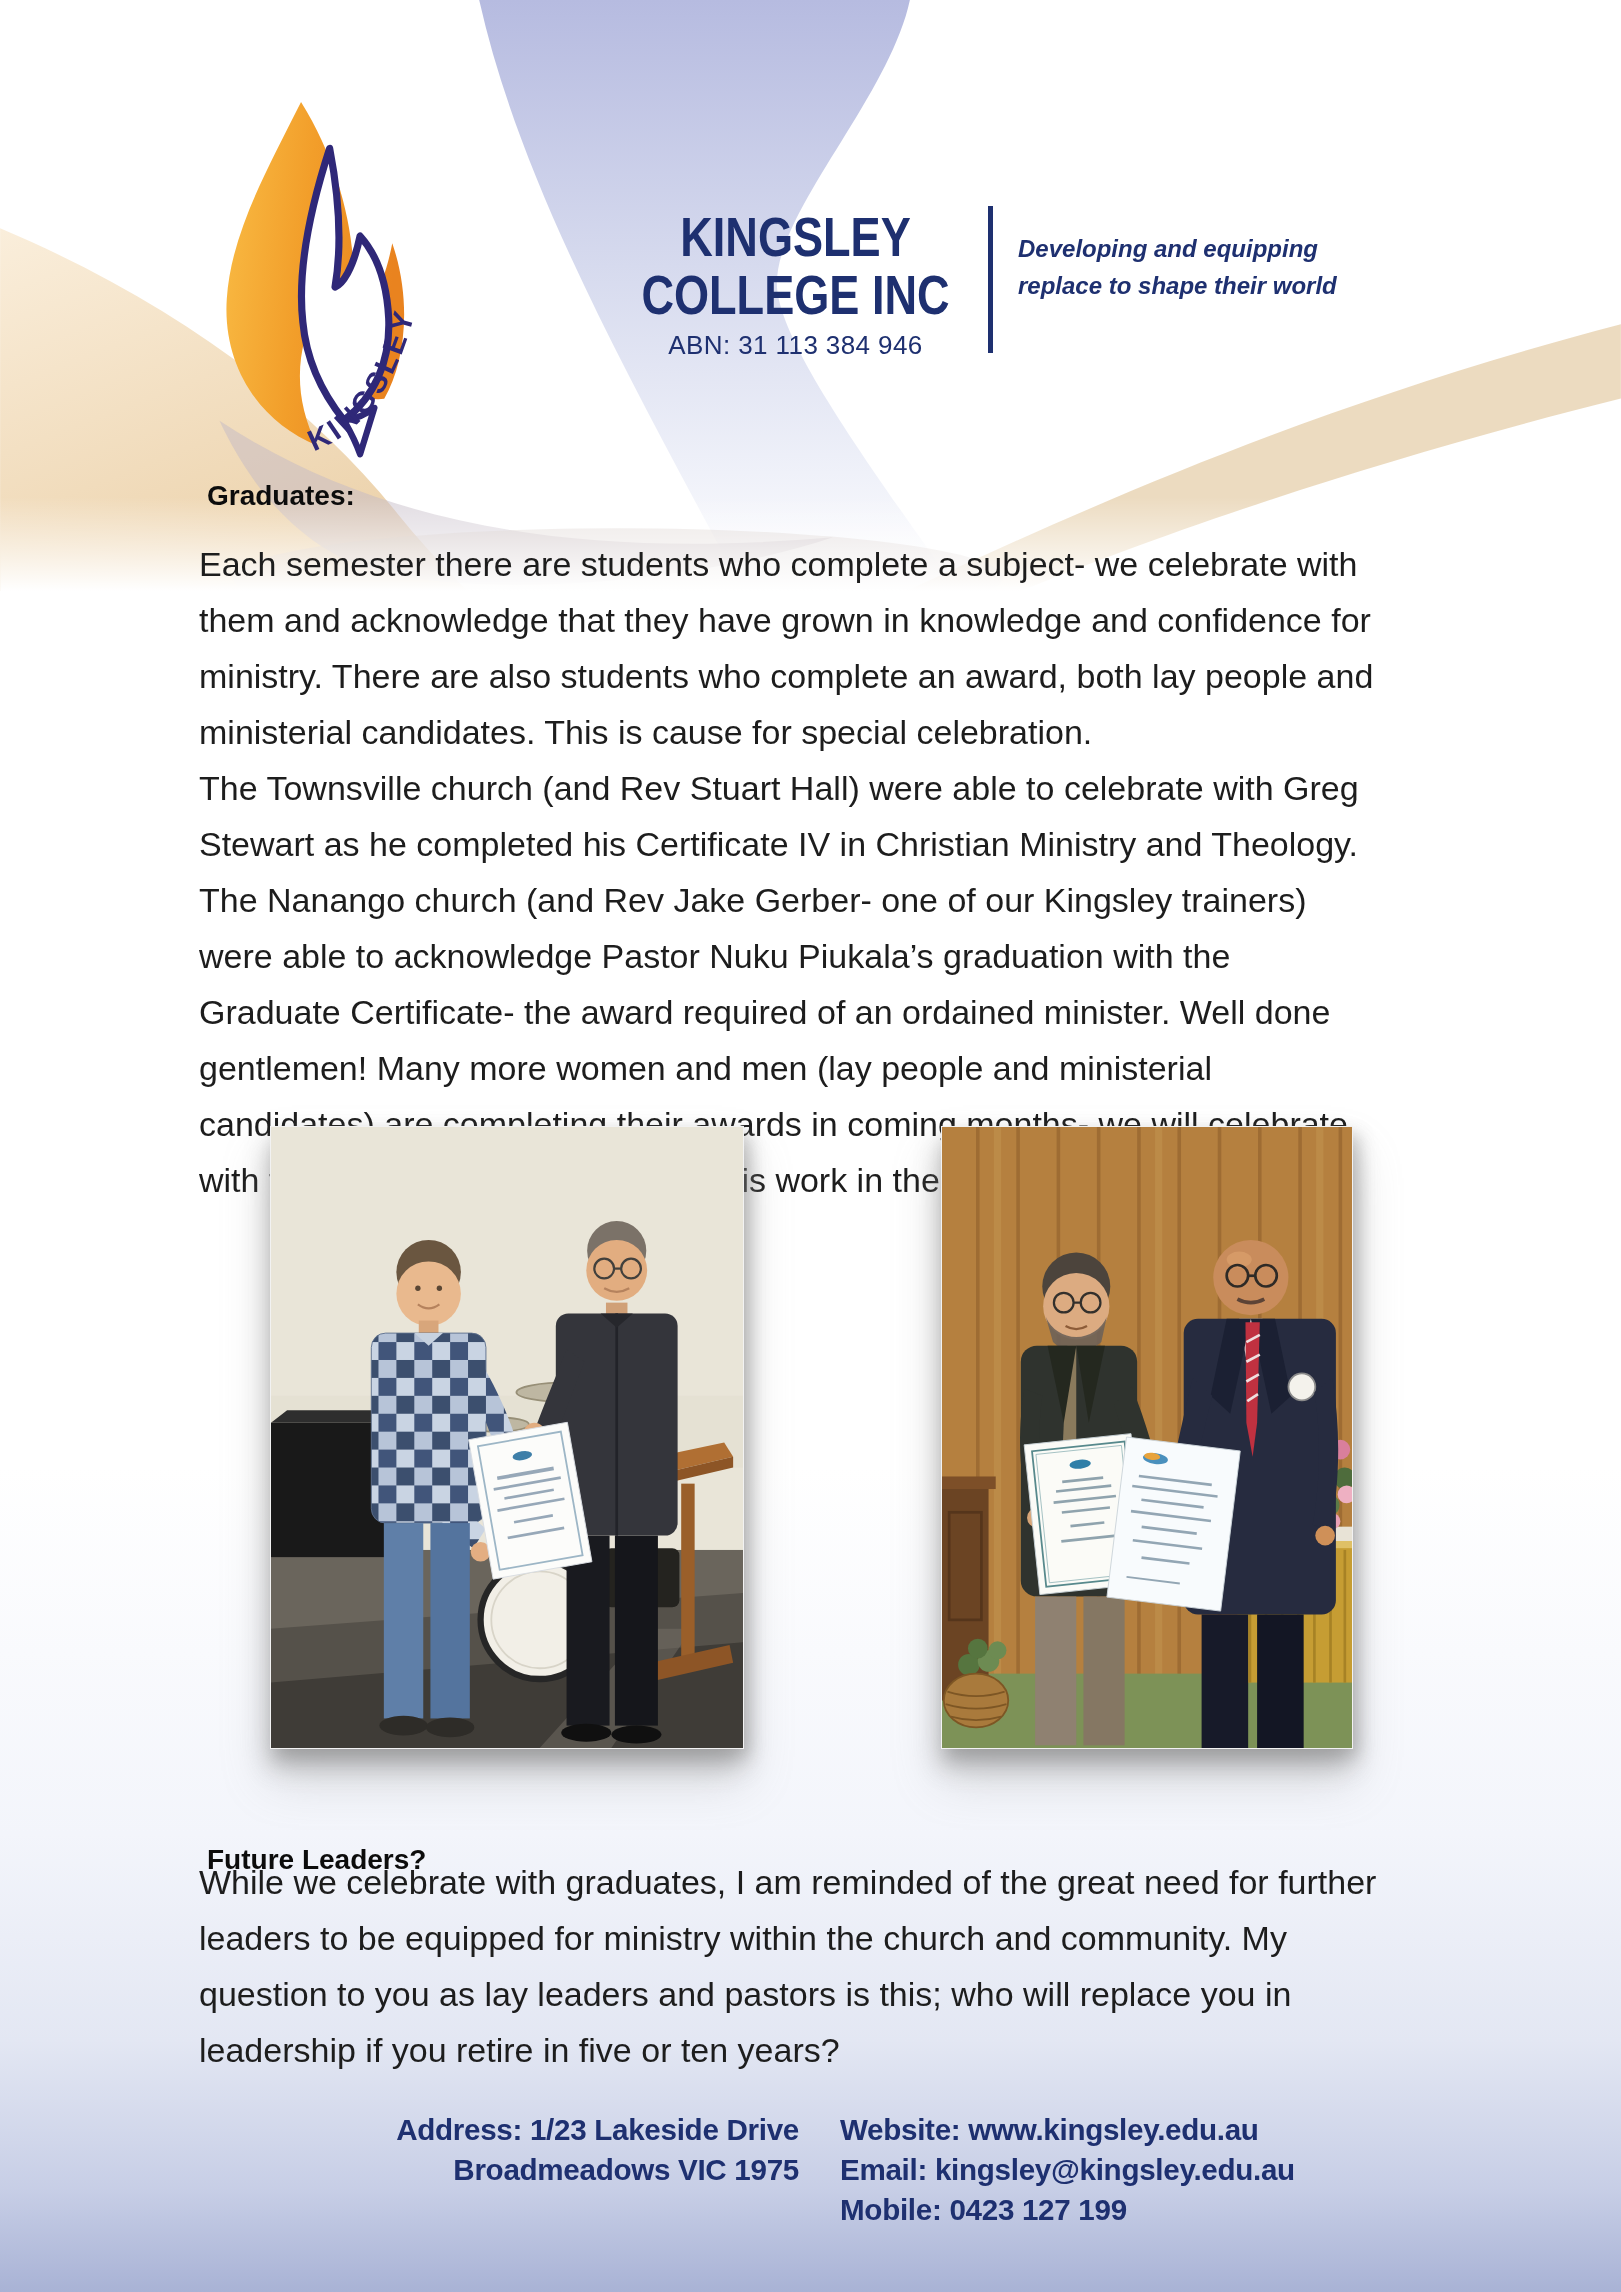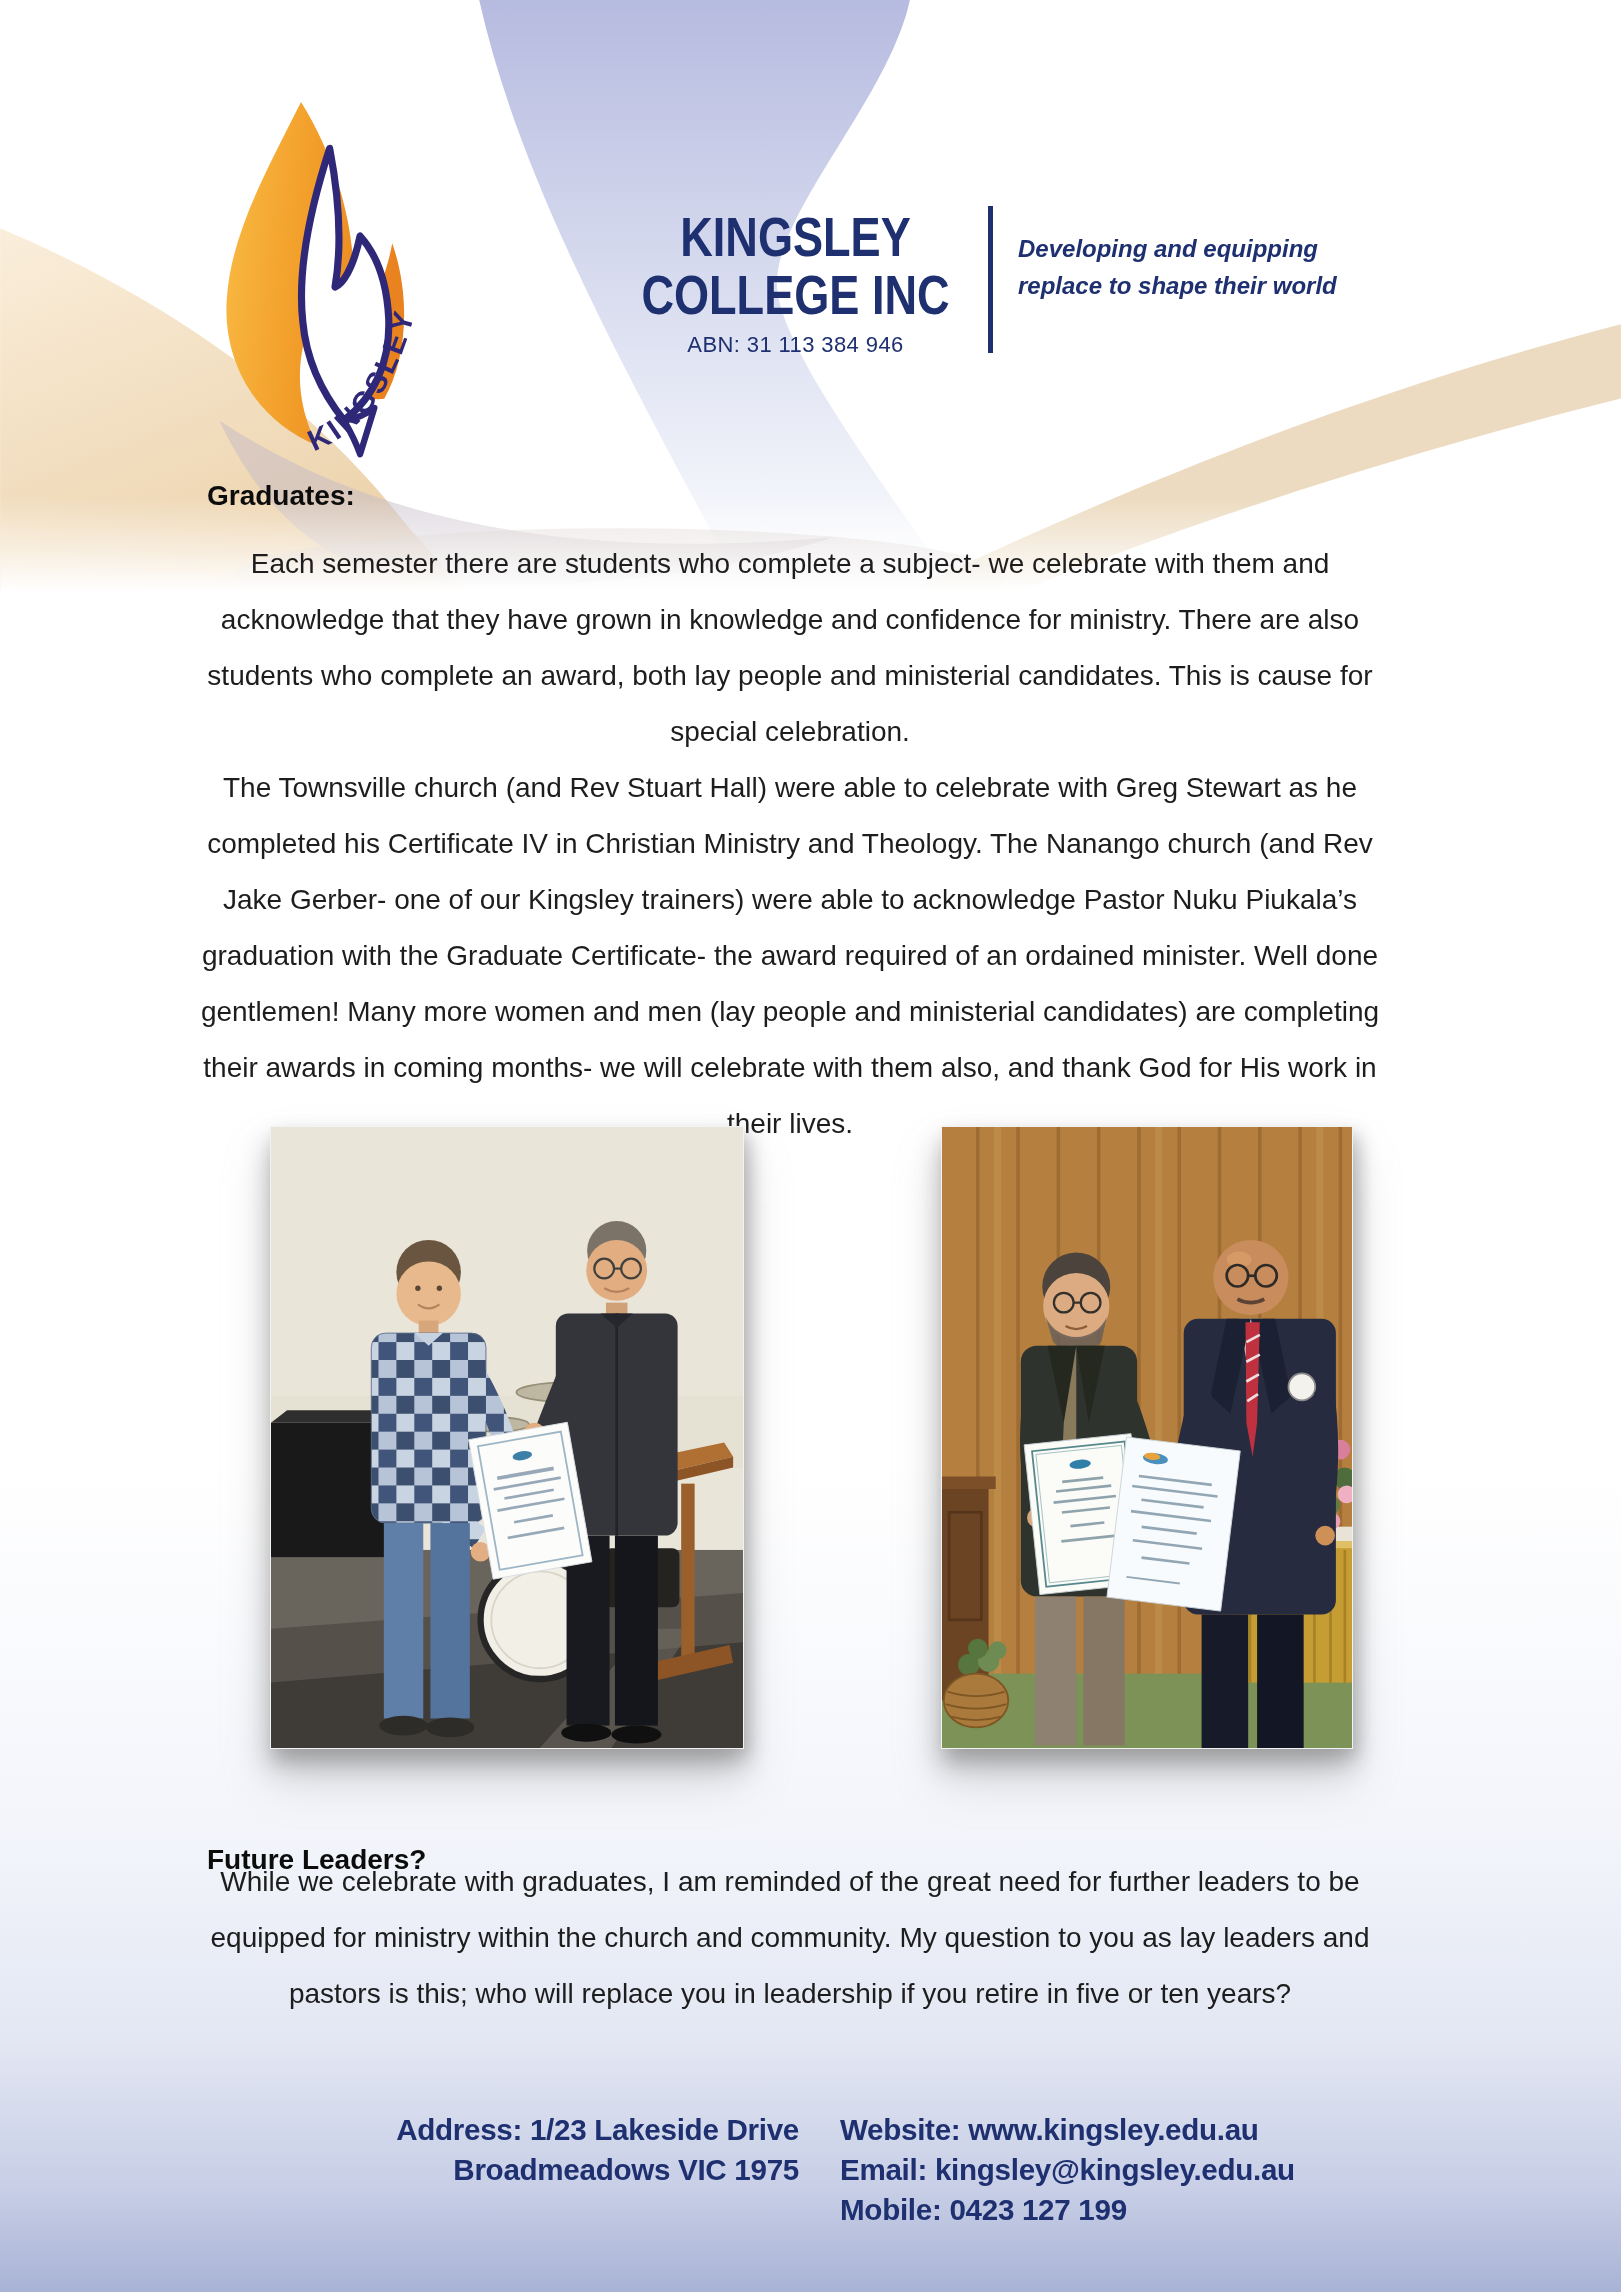--- a/index.html
+++ b/index.html
@@ -10,31 +10,31 @@
   }
   :root{
     --navy:#1e3070; --orange:#f29a24; --lavender:#c3c8e8; --cream:#f5e4c8; --ink:#1d1d1d;
   }
   .header-art{position:absolute;top:0;left:0;width:1621px;height:591px;display:block;}
   .logo{position:absolute;left:208px;top:100px;width:229px;height:358px;}
   .logo svg{width:100%;height:100%;display:block;}
 
   .masthead{position:absolute;left:576px;top:208px;width:439px;text-align:center;color:var(--navy);}
   .title-line{font-weight:bold;font-size:55px;line-height:58px;transform:scaleX(.82);transform-origin:50% 50%;white-space:nowrap;}
-  .abn{font-size:22px;line-height:30px;margin-top:6.3px;letter-spacing:0.4px;font-weight:400;}
+  .abn{font-size:26px;line-height:30px;margin-top:6.3px;letter-spacing:0.4px;font-weight:400;}
 
   .masthead-divider{position:absolute;left:988px;top:206px;width:4.5px;height:147px;background:var(--navy);}
 
   .tagline{position:absolute;left:1018px;top:230px;font-size:24px;font-weight:bold;line-height:37px;color:var(--navy);white-space:nowrap;font-style:italic;}
 
   .section-heading{position:absolute;left:199px;margin:8px;font-size:28px;font-weight:bold;color:#0c0c0c;}
   .heading-graduates{top:472px;}
   .heading-future{top:1836px;}
 
-  .bodytext{position:absolute;left:199px;width:1182px;font-size:28px;line-height:56px;color:var(--ink);text-align:center;}
+  .bodytext{position:absolute;left:199px;width:1182px;font-size:34px;line-height:56px;color:var(--ink);}
   .bodytext p{margin:0;}
   .bodytext-1{top:536px;}
   .bodytext-2{top:1854px;}
 
   .photo{
     position:absolute;top:1126px;height:621px;background:#fff;
     border:0.9px solid #f2f2f2;
     box-shadow:0 16px 23px rgba(110,110,110,.45), 0 30px 45px rgba(150,150,150,.32), 7.2px 7.2px 14.3px rgba(140,140,140,.30);
   }
   .photo svg{width:100%;height:100%;display:block;}

